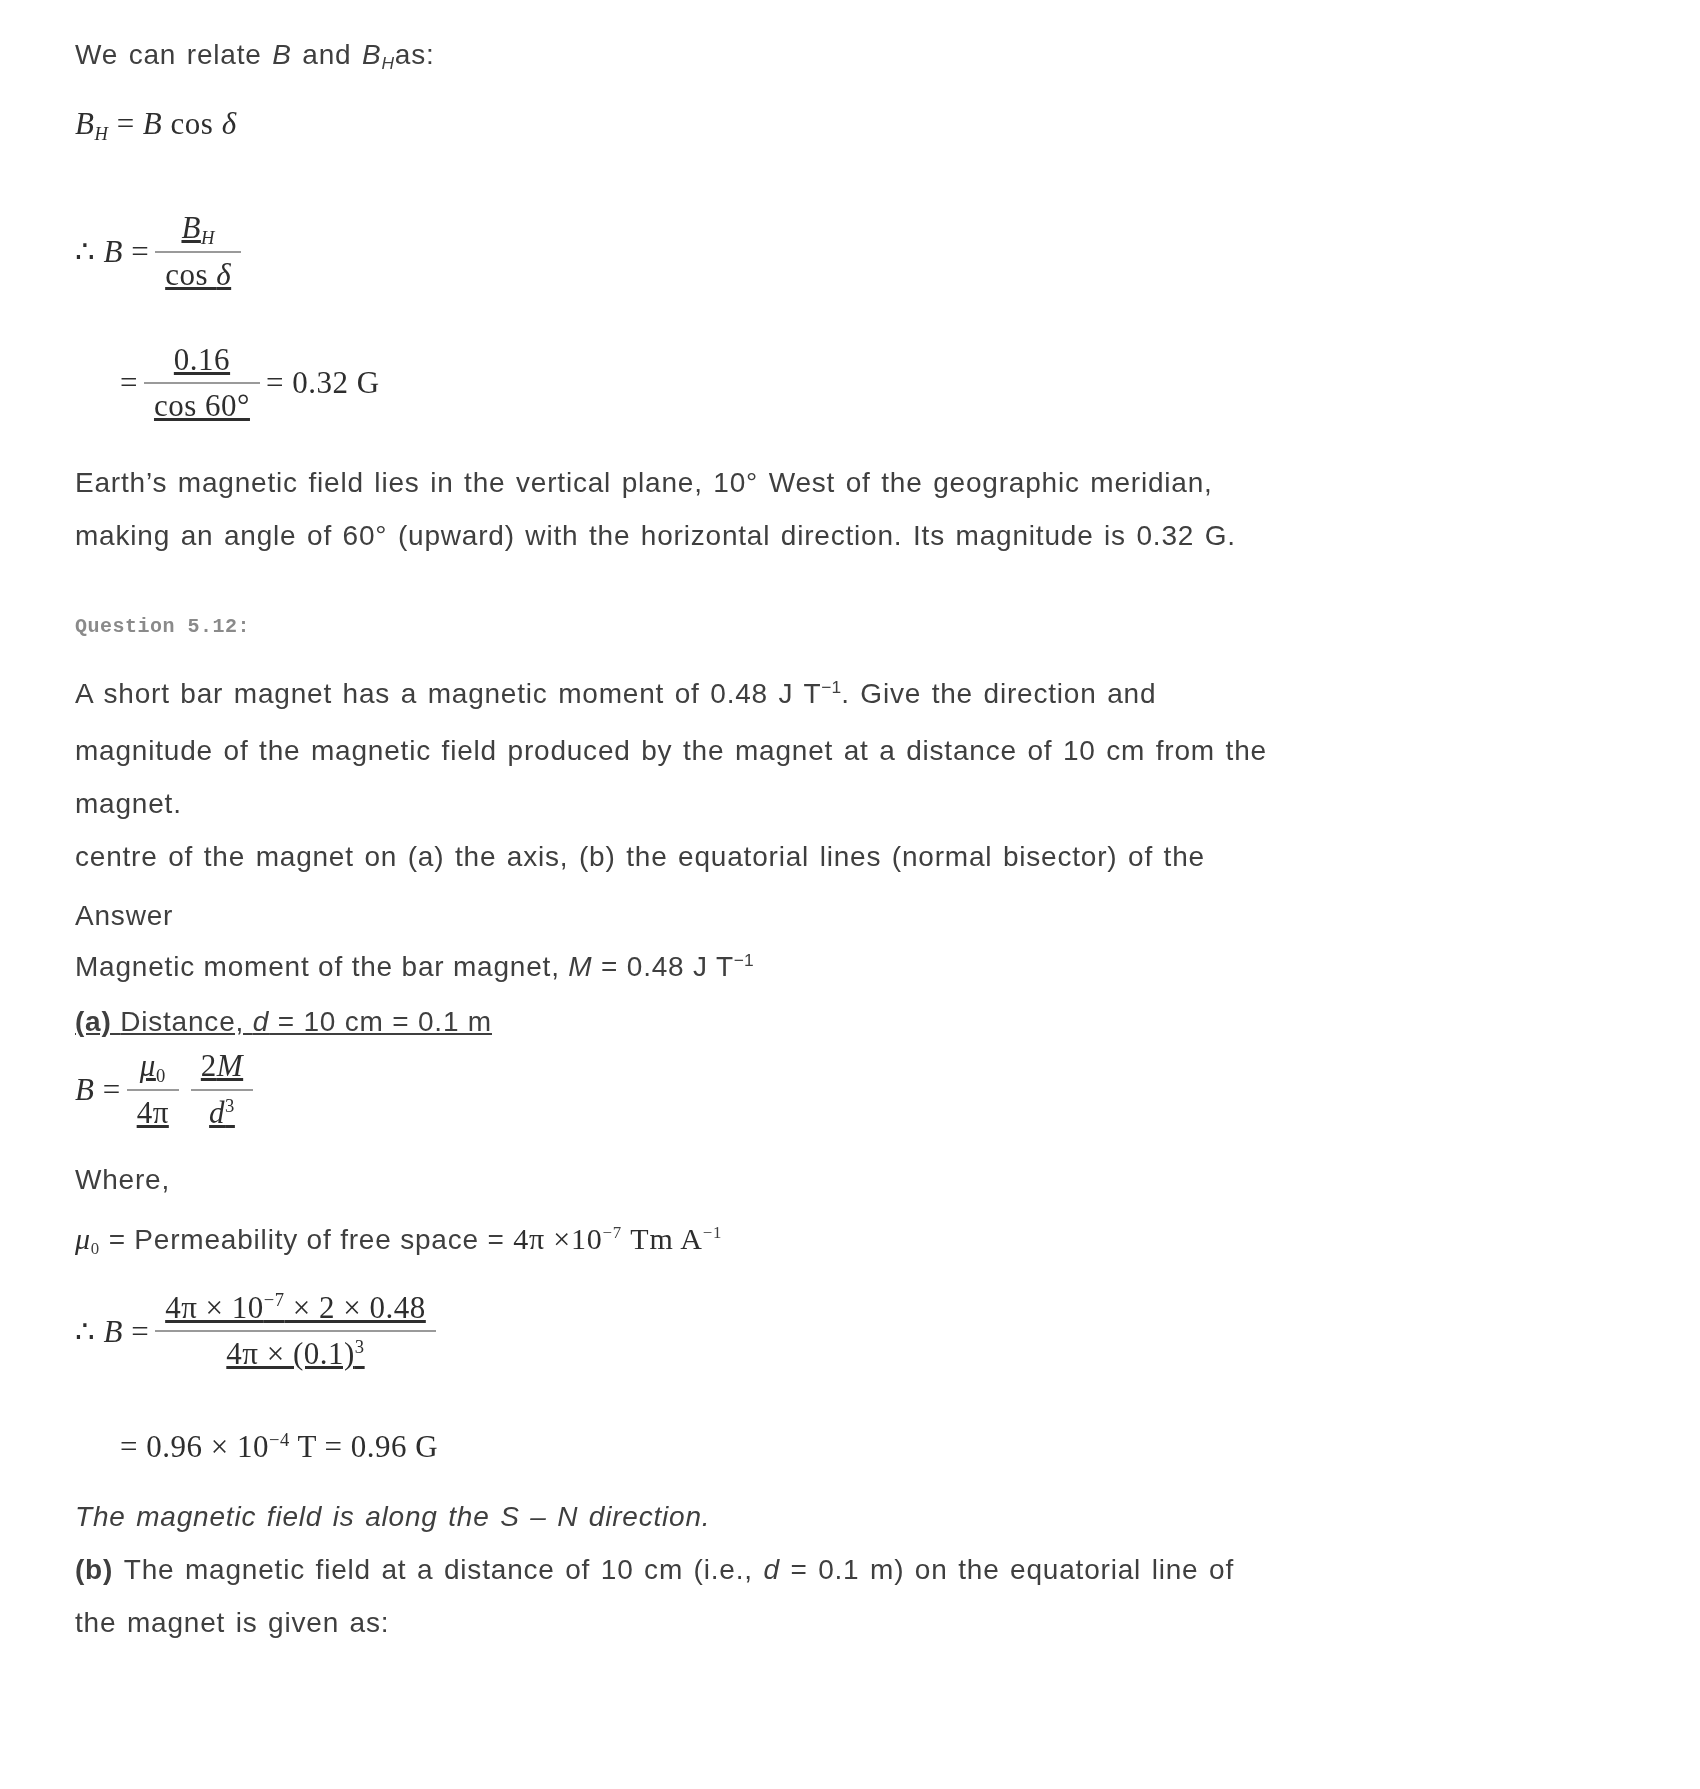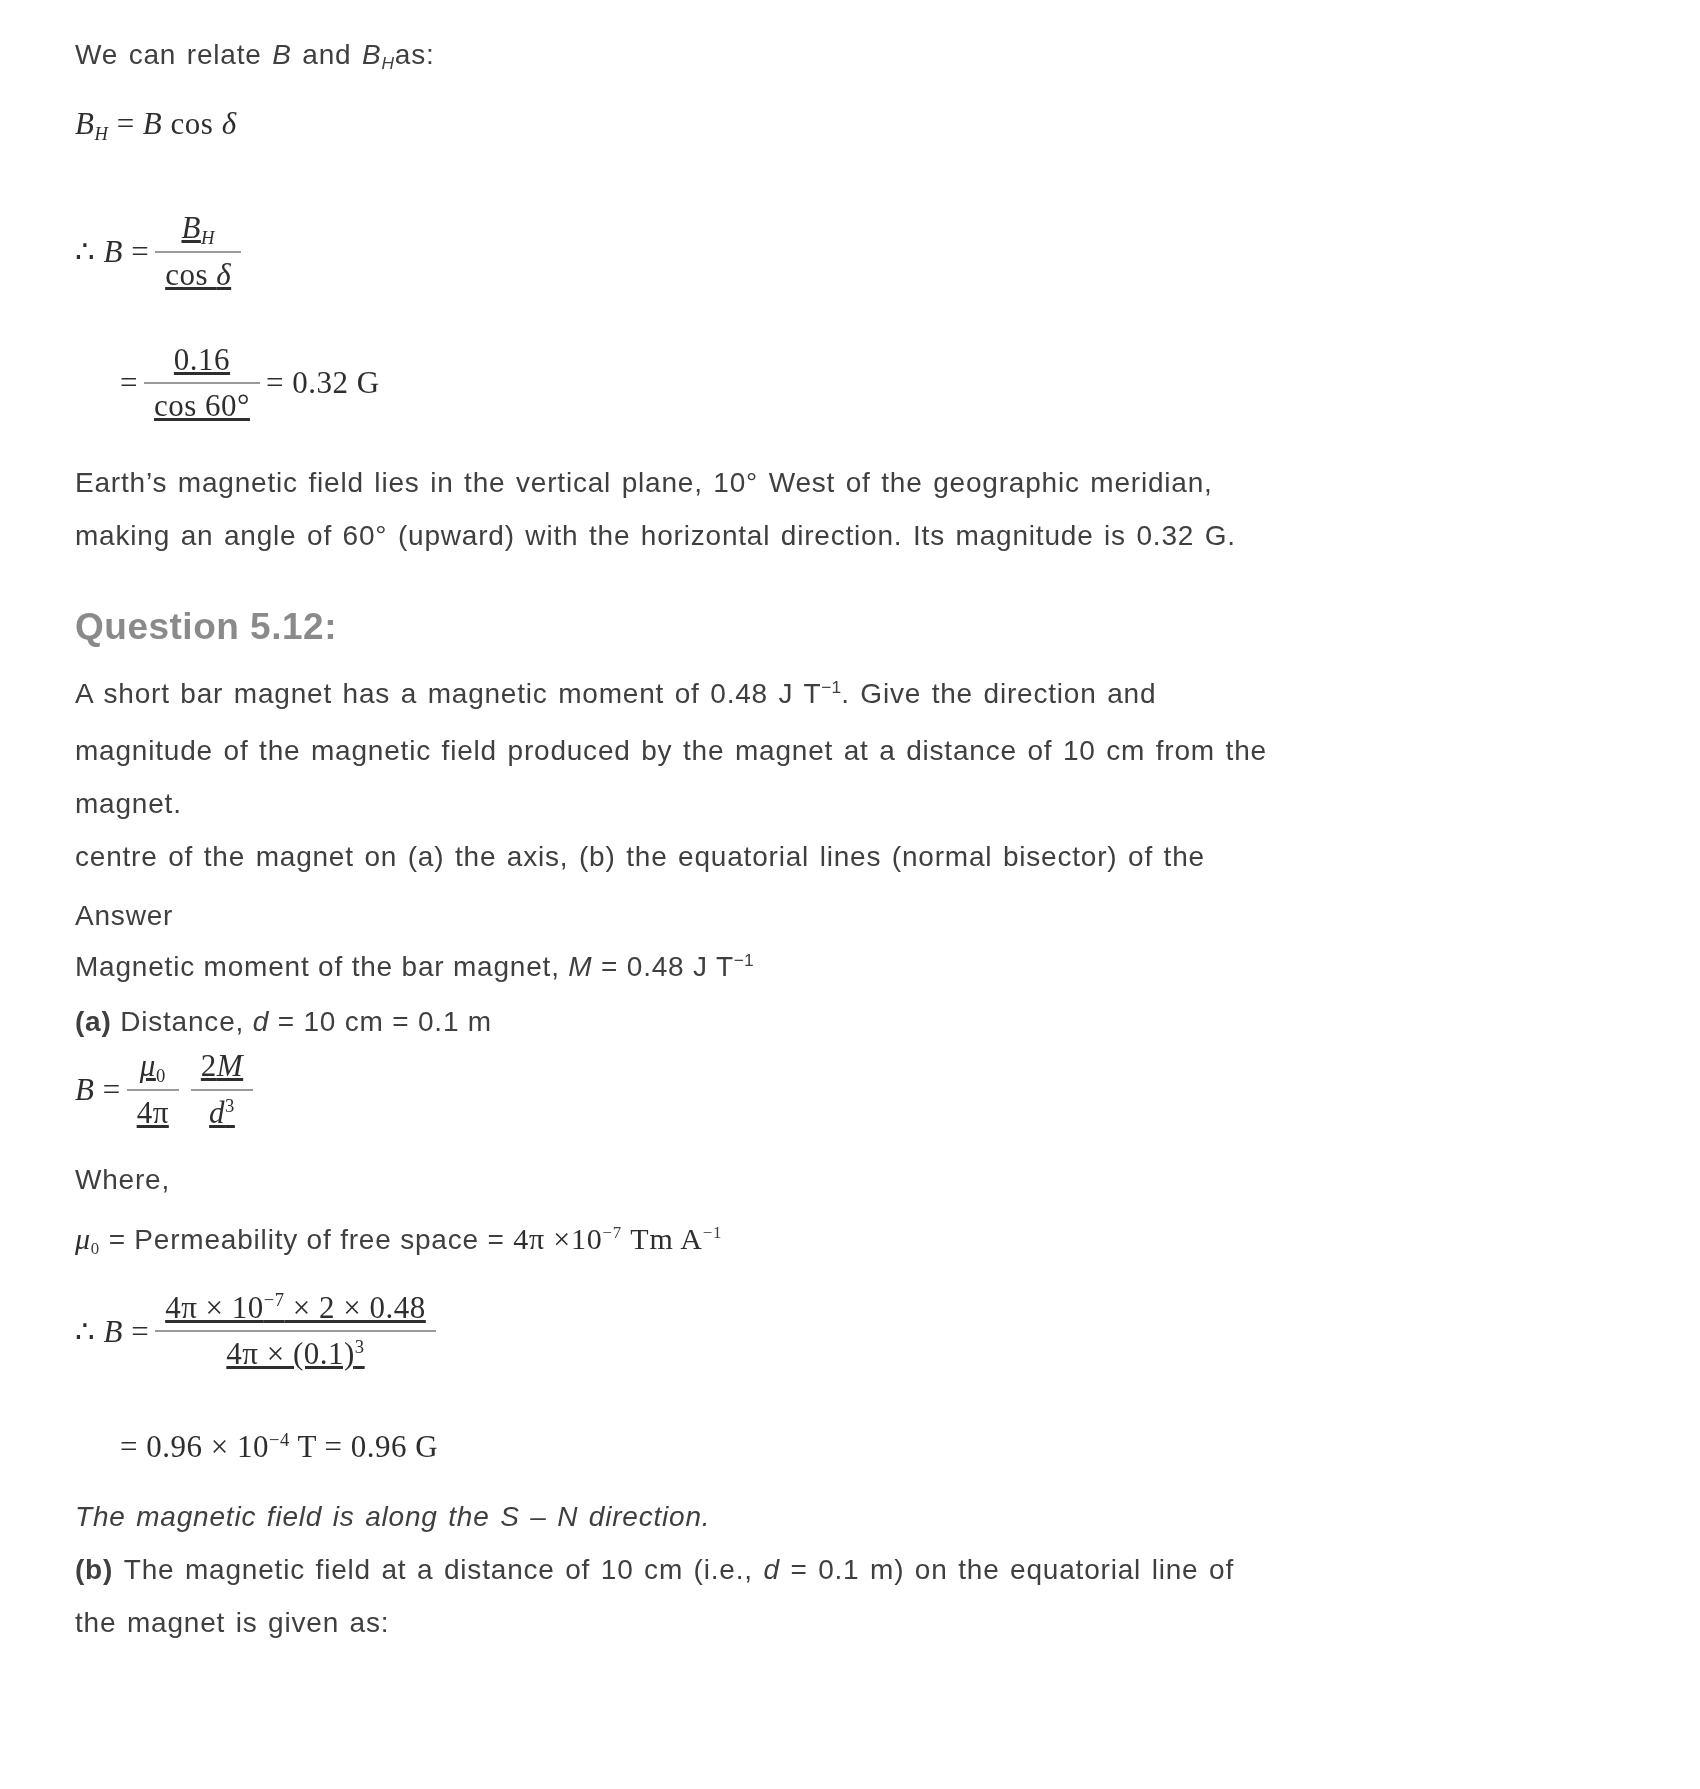--- a/index.html
+++ b/index.html
@@ -39,36 +39,36 @@
   .formula .fpart{white-space:nowrap;}
   .frac{display:inline-flex;flex-direction:column;align-items:center;margin:0 6px;text-decoration:underline;}
   .frac .num,.frac .den{padding:0 10px;line-height:1.25;white-space:nowrap;}
   .frac .fbar{height:2px;background:var(--fracbar);align-self:stretch;margin:3px 0;}
   
   .formula-line{
     font-family:"Liberation Serif","DejaVu Serif",serif;
     font-size:31px;color:var(--formula);line-height:46px;letter-spacing:0.5px;white-space:nowrap;
   }
   .heading{
-    font-size:37px;font-weight:bold;color:var(--heading);
-    line-height:40px;letter-spacing:0.5px;
+    font-size:20px;font-weight:bold;color:var(--heading);
+    line-height:40px;letter-spacing:0.5px;font-family:Liberation Mono, monospace;
   }
   .mixed-line{font-size:28px;line-height:50px;letter-spacing:0.8px;white-space:nowrap;}
   .mixed-line .r-f,.mixed-line .r-fi{font-size:30px;color:var(--formula);}
   
   .m-intro{margin-top:0;}
   .m-f1{margin-top:16px;}
   .m-f2{margin-top:58px;}
   .m-f3{margin-top:46px;margin-left:45px;}
   .m-earth{margin-top:30px;}
   .m-heading{margin-top:45px;}
   .m-question{margin-top:20px;}
   .m-answer{margin-top:6px;}
   .m-moment{margin-top:0;}
-  .m-parta{margin-top:2px;}
+  .m-parta{margin-top:2px;text-decoration:underline;}
   .m-axis{margin-top:0;}
   .m-f4{margin-top:0;}
   .m-where{margin-top:20px;}
   .m-mu{margin-top:8px;}
   .m-f5{margin-top:20px;}
   .m-f6{margin-top:50px;margin-left:45px;}
   .m-sn{margin-top:16px;font-style:italic;}
   .m-partb{margin-top:0;}
 </style>
 </head>

